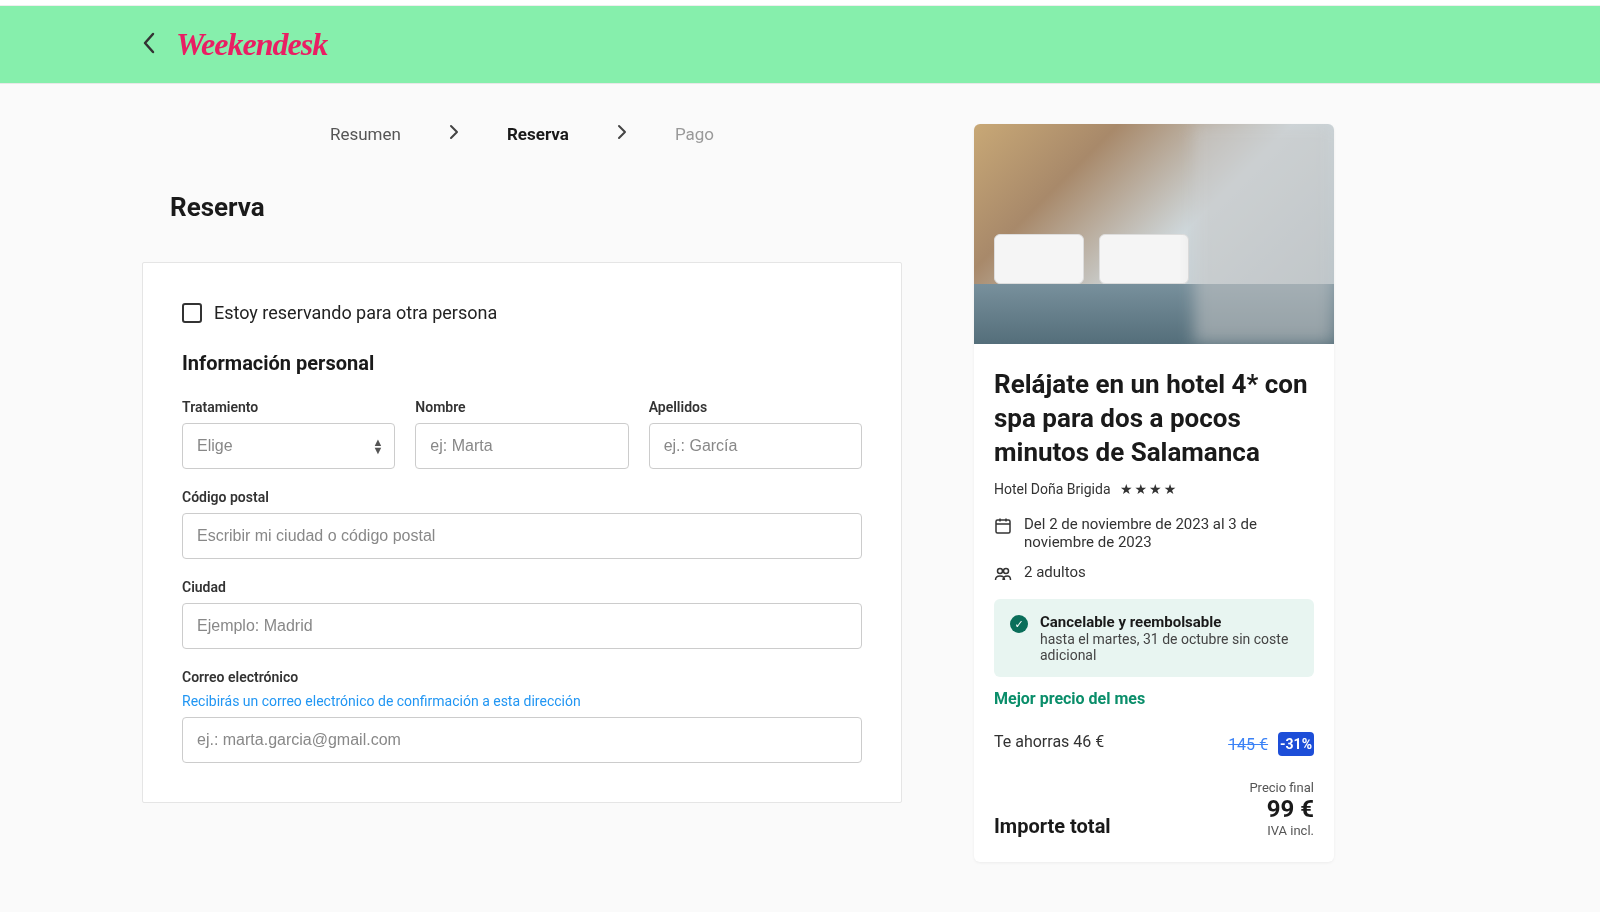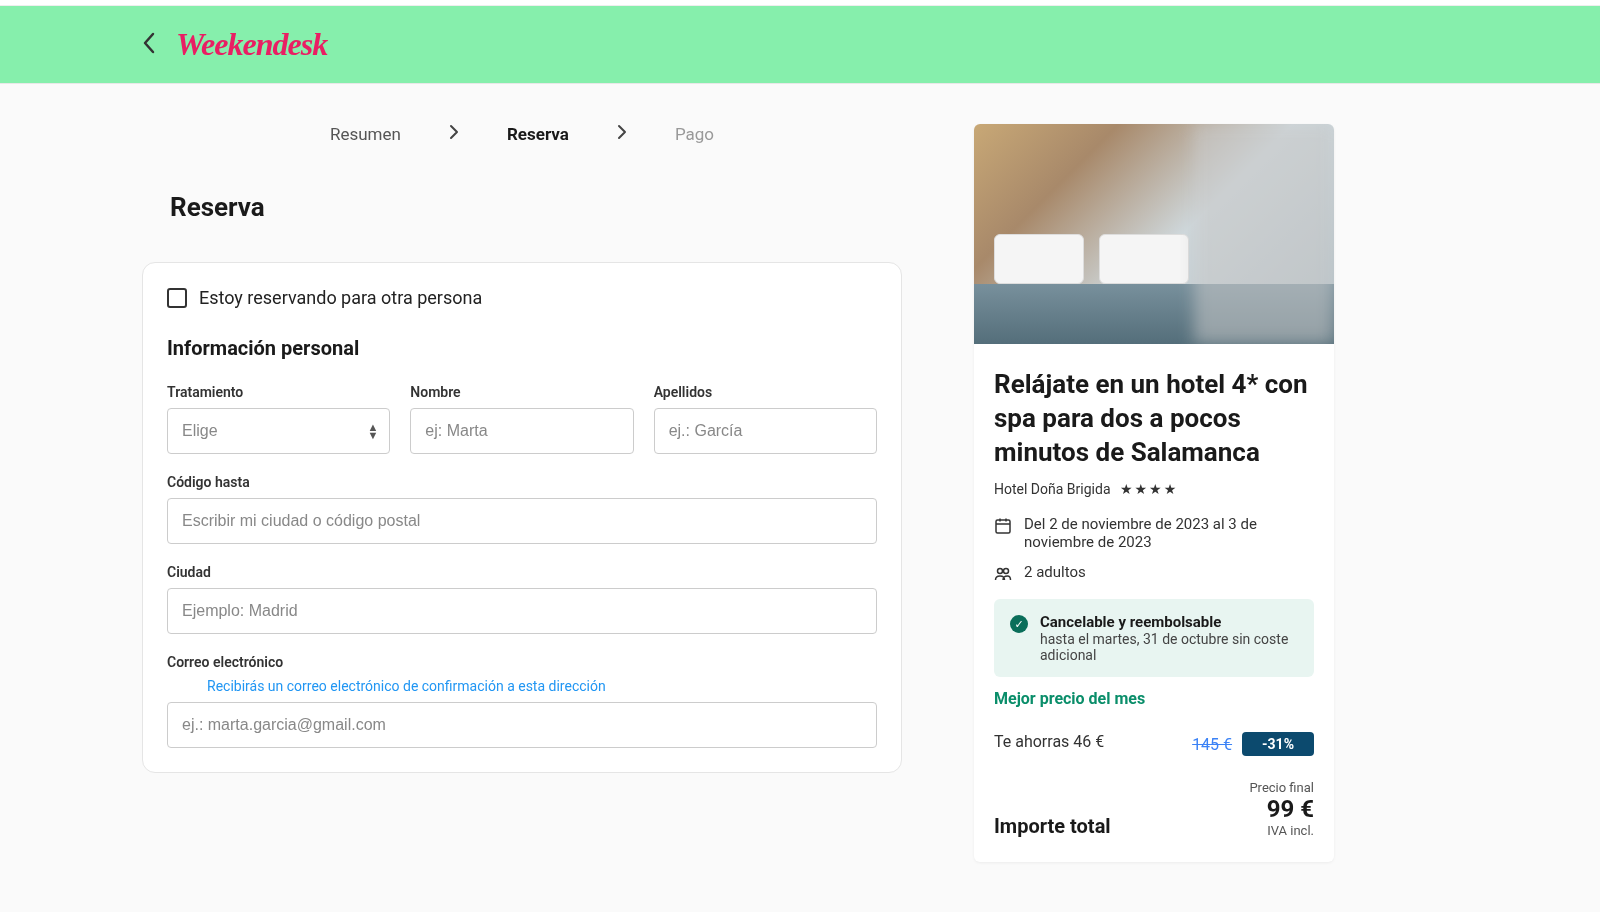--- a/index.html
+++ b/index.html
@@ -17,37 +17,37 @@
     .sidebar { width: 360px; flex-shrink: 0; }
     
     .stepper { display: flex; align-items: center; justify-content: center; gap: 48px; margin-bottom: 48px; }
     .step { font-size: 17px; color: #999; }
     .step.active { color: #1a1a1a; font-weight: 700; }
     .step.done { color: #555; }
     .step-chevron { color: #444; }
     
     .page-title { font-size: 26px; font-weight: 700; margin-bottom: 40px; padding-left: 28px; }
     
-    .form-card { background: #fff; border: 1px solid #e5e5e5; border-radius: 13px; padding: 24px; }
+    .form-card { background: #fff; border: 1px solid #e5e5e5; border-radius: 2px; padding: 39px; }
     
     .checkbox-row { display: flex; align-items: center; gap: 12px; margin-bottom: 28px; }
     .checkbox { width: 20px; height: 20px; border: 2px solid #333; border-radius: 3px; cursor: pointer; }
     .checkbox-label { font-size: 18px; color: #222; }
     
     .section-title { font-size: 20px; font-weight: 700; margin-bottom: 24px; }
     
     .row3 { display: flex; gap: 20px; margin-bottom: 20px; }
     .field { flex: 1; }
     .field-label { display: block; font-size: 14px; font-weight: 600; color: #333; margin-bottom: 8px; }
     .input { width: 100%; height: 46px; border: 1px solid #ccc; border-radius: 4px; padding: 0 14px; font-size: 16px; color: #333; }
     .input::placeholder { color: #888; }
     .select-wrap { position: relative; }
     .select-arrows { position: absolute; right: 12px; top: 50%; transform: translateY(-50%); display: flex; flex-direction: column; gap: 2px; pointer-events: none; color: #555; line-height: 0.5; font-size: 11px; }
     .field-full { margin-bottom: 20px; }
-    .help-text { font-size: 14px; color: #2196f3; margin-bottom: 8px; margin-left: 40px; }
+    .help-text { font-size: 14px; color: #2196f3; margin-bottom: 8px; }
     
     
     .sidecard { background: #fff; border-radius: 6px; overflow: hidden; box-shadow: 0 1px 3px rgba(0,0,0,.06); }
     .hero-img { width: 100%; height: 220px; background: linear-gradient(135deg, #c8a876 0%, #a8896a 25%, #cfd8dc 55%, #b0bec5 100%); position: relative; overflow: hidden; }
     .hero-chairs { position: absolute; bottom: 60px; left: 20px; right: 120px; height: 80px; }
     .chair { position: absolute; width: 90px; height: 50px; background: #f5f5f5; border-radius: 6px; border: 1px solid #ddd; }
     .chair1 { left: 0; bottom: 0; }
     .chair2 { left: 105px; bottom: 0; }
     .hero-water { position: absolute; bottom: 0; left: 0; right: 0; height: 60px; background: linear-gradient(180deg, #78909c 0%, #546e7a 100%); }
     .hero-blur { position: absolute; right: 0; top: 0; bottom: 0; width: 140px; background: rgba(200,200,200,.55); filter: blur(8px); }
@@ -64,21 +64,21 @@
     .cancel-check { width: 18px; height: 18px; background: #0a6e5a; border-radius: 50%; flex-shrink: 0; display: flex; align-items: center; justify-content: center; color: #fff; font-size: 11px; margin-top: 2px; }
     .cancel-title { font-weight: 700; font-size: 15px; }
     .cancel-text { font-size: 14px; color: #444; }
     
     .best-price { color: #0a8e6a; font-weight: 700; font-size: 16px; margin-bottom: 24px; }
     
     .savings-row { display: flex; align-items: flex-start; justify-content: space-between; margin-bottom: 24px; font-size: 16px; }
     .savings-left { color: #333; }
     .savings-right { display: flex; align-items: center; gap: 10px; }
     .old-price { text-decoration: line-through; color: #3b82f6; }
-    .discount-badge { background: #0c4a6e; color: #fff; font-weight: 700; padding: 4px 20px; border-radius: 4px; font-size: 14px; }
+    .discount-badge { background: #1d4ed8; color: #fff; font-weight: 700; padding: 4px 2px; border-radius: 4px; font-size: 14px; }
     
     .total-row { display: flex; justify-content: space-between; align-items: flex-end; }
     .total-label { font-size: 20px; font-weight: 700; }
     .total-right { text-align: right; }
     .final-label { font-size: 13px; color: #555; }
     .final-price { font-size: 24px; font-weight: 700; }
     .vat { font-size: 13px; color: #555; }
   </style>
 </head>
 <body>
@@ -141,21 +141,21 @@
           <label class="field-label">Nombre</label>
           <input class="input" placeholder="ej: Marta" style="">
         </div>
         <div class="field">
           <label class="field-label">Apellidos</label>
           <input class="input" placeholder="ej.: García" style="">
         </div>
       </div>
 
       <div class="field-full">
-        <label class="field-label">Código hasta</label>
+        <label class="field-label">Código postal</label>
         <input class="input" placeholder="Escribir mi ciudad o código postal" style="">
       </div>
 
       <div class="field-full">
         <label class="field-label">Ciudad</label>
         <input class="input" placeholder="Ejemplo: Madrid" style="">
       </div>
 
       <div class="field-full" style="margin-bottom:0">
         <label class="field-label">Correo electrónico</label>

